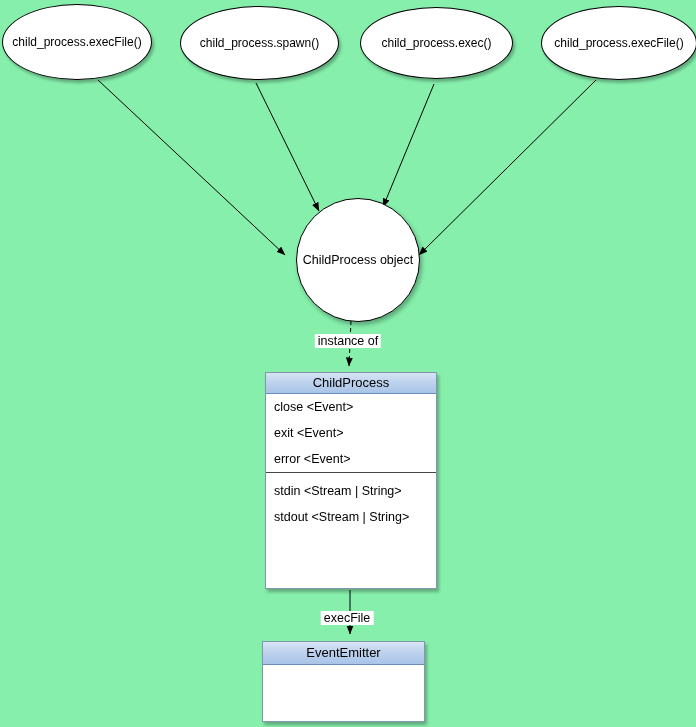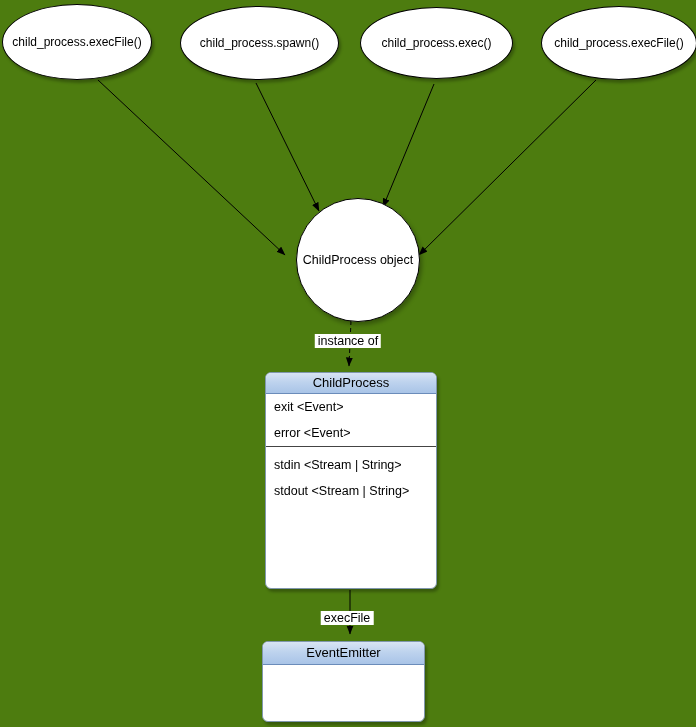--- a/index.html
+++ b/index.html
@@ -6,21 +6,21 @@
     margin: 0;
     padding: 0;
     background: #ffffff;
     font-family: "Liberation Sans", sans-serif;
     color: #000;
   }
   .canvas {
     position: relative;
     width: 696px;
     height: 727px;
-    background: #4d7c0f;
+    background: #86efac;
     overflow: hidden;
   }
   .connectors {
     position: absolute;
     left: 0; top: 0;
     width: 696px; height: 727px;
     z-index: 1;
     pointer-events: none;
   }
   .connector {
@@ -58,21 +58,21 @@
     font-size: 12.5px;
     white-space: nowrap;
     box-shadow: 2px 3px 4px rgba(0,0,0,0.30);
     z-index: 2;
     margin-left: 6px;
   }
   .class-box {
     position: absolute;
     background: #fff;
     border: 1px solid var(--class-border, #8097ad);
-    border-radius: 6px;
+    border-radius: 0;
     box-shadow: 2px 3px 3px rgba(0,0,0,0.28);
     overflow: hidden;
     z-index: 2;
     box-sizing: border-box;
   }
   .class-box.childprocess { left: 265px; top: 372px; width: 172px; height: 217px; }
   .class-box.eventemitter { left: 262px; top: 641px; width: 163px; height: 81px; }
   .class-header {
     text-align: center;
     font-size: 13px;
@@ -144,20 +144,21 @@
   <div class="circle-node">
     <span>ChildProcess object</span>
   </div>
 
   <div class="edge-label instance-of">instance of</div>
   <div class="edge-label extends">execFile</div>
 
   <div class="class-box childprocess">
     <div class="class-header">ChildProcess</div>
     <div class="class-section events">
+      <div class="class-row">close &lt;Event&gt;</div>
       <div class="class-row">exit &lt;Event&gt;</div>
       <div class="class-row">error &lt;Event&gt;</div>
     </div>
     <div class="class-section streams">
       <div class="class-row">stdin &lt;Stream | String&gt;</div>
       <div class="class-row">stdout &lt;Stream | String&gt;</div>
     </div>
   </div>
 
   <div class="class-box eventemitter">

